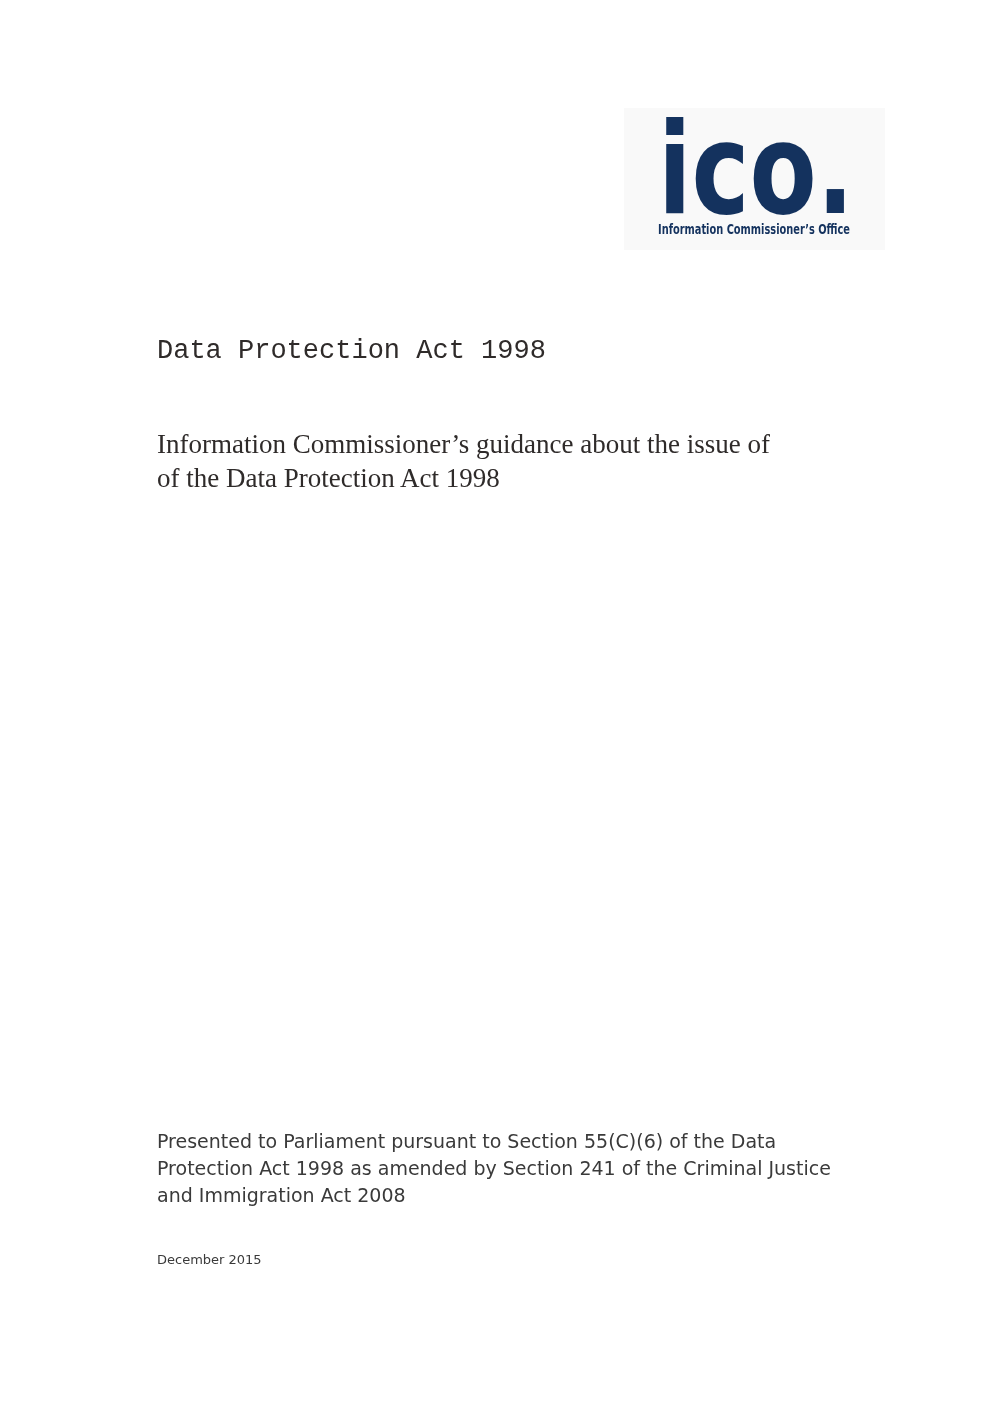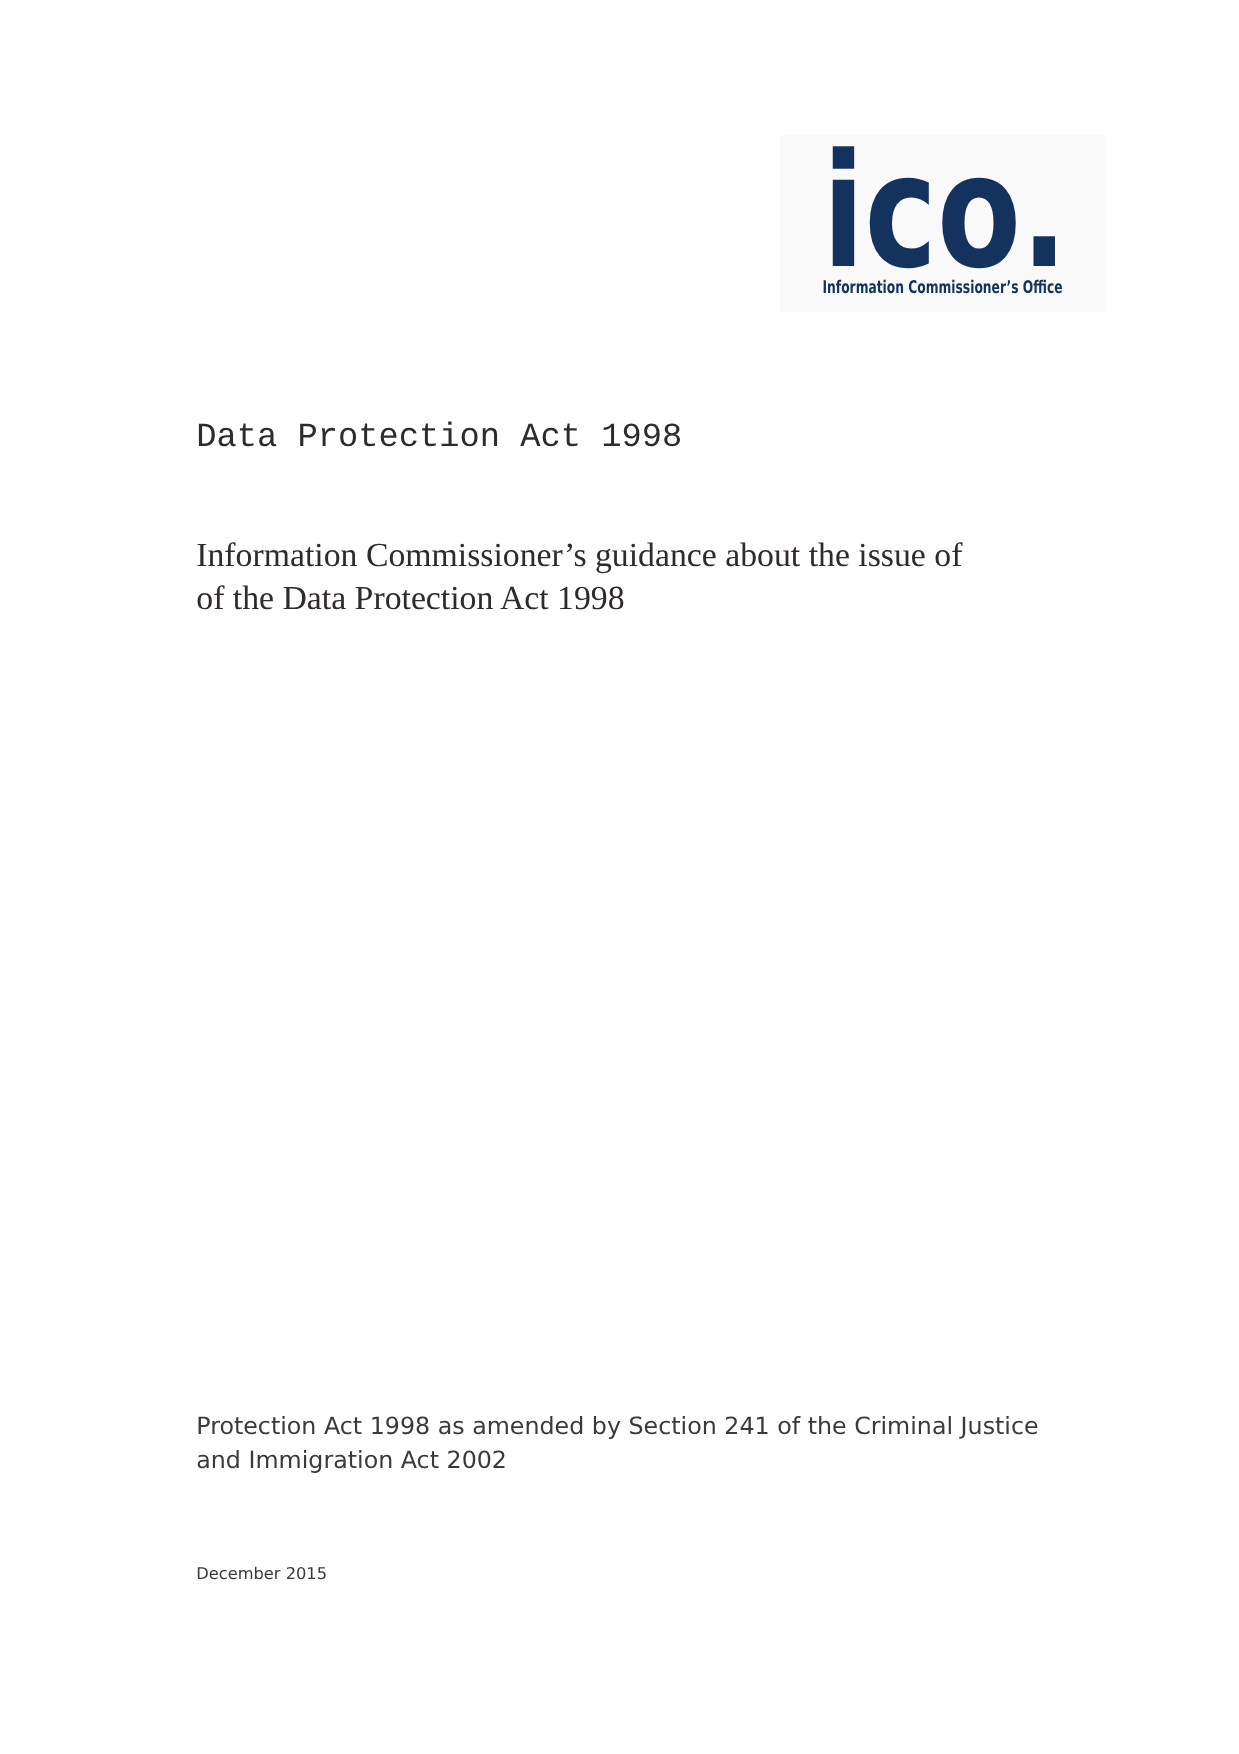--- a/index.html
+++ b/index.html
@@ -105,19 +105,20 @@
   </div>
 
   <h1 class="doc-title">Data Protection Act 1998</h1>
 
   <h2 class="doc-subtitle">
     <span class="line">Information Commissioner’s guidance about the issue of</span>
     <span class="line">of the Data Protection Act 1998</span>
   </h2>
 
   <p class="presented">
+    <span class="line">Presented to Parliament pursuant to Section 55(C)(6) of the Data</span>
     <span class="line">Protection Act 1998 as amended by Section 241 of the Criminal Justice</span>
-    <span class="line">and Immigration Act 2002</span>
+    <span class="line">and Immigration Act 2008</span>
   </p>
 
   <p class="doc-date">December 2015</p>
 
 </div>
 
 </body></html>

